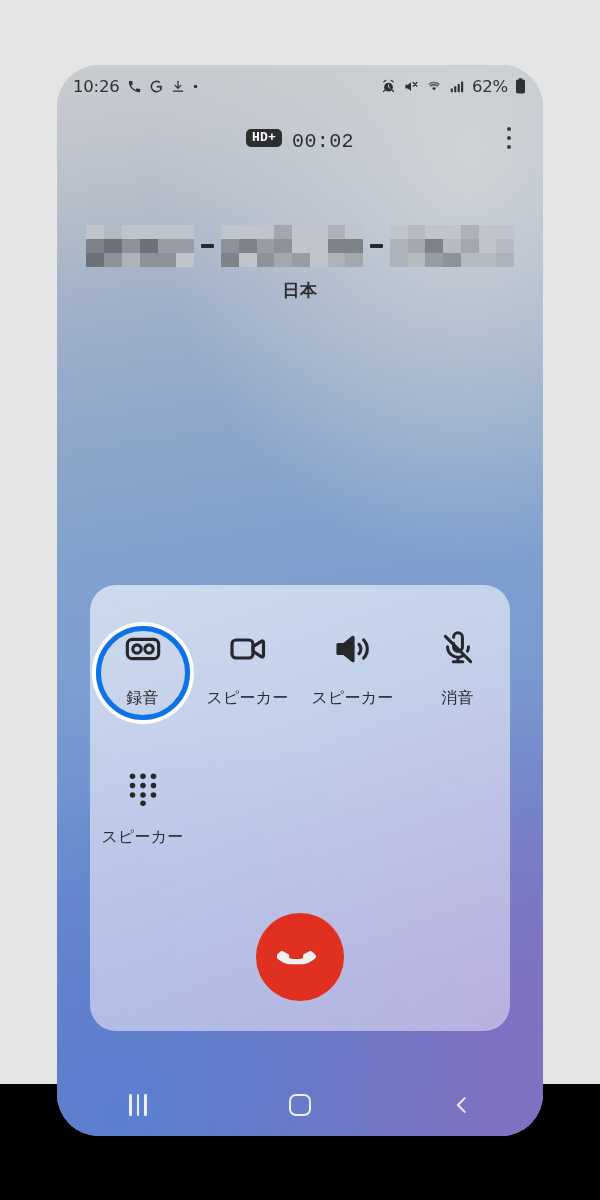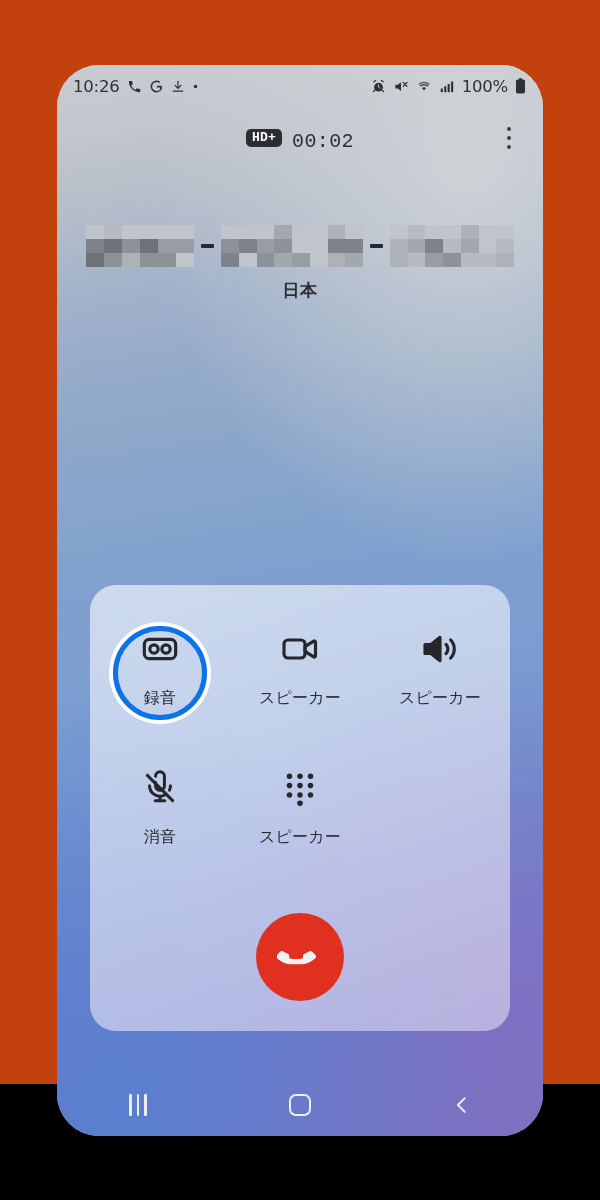--- a/index.html
+++ b/index.html
@@ -9,21 +9,21 @@
     height: 1200px;
     background: #000000;
     font-family: "DejaVu Sans", "Liberation Sans", sans-serif;
     overflow: hidden;
   }
 
   #root {
     position: relative;
     width: 600px;
     height: 1084px;
-    background: #c2410c;
+    background: #e5e5e5;
   }
 
   
   .phone-screen {
     position: absolute;
     left: 57px;
     top: 65px;
     width: 486px;
     height: 1071px;
     border-radius: 42px;
@@ -191,21 +191,21 @@
       rgba(214,210,238,0.66) 100%);
     backdrop-filter: blur(14px);
   }
 
   .btn-grid {
     position: absolute;
     left: 0;
     top: 26px;
     width: 420px;
     display: grid;
-    grid-template-columns: repeat(3, 1fr);
+    grid-template-columns: repeat(4, 1fr);
     grid-template-rows: repeat(2, 124px);
     row-gap: 15px;
   }
   .call-btn {
     position: relative;
     display: flex;
     flex-direction: column;
     align-items: center;
     justify-content: flex-start;
     padding-top: 12px;
@@ -337,21 +337,21 @@
           <path d="M12 18.5l3.2-4.1a5 5 0 0 0-6.4 0L12 18.5z"></path>
           <path d="M12 10.5c2.1 0 4 .7 5.5 2l1.6-2A11 11 0 0 0 12 7.8c-2.6 0-5 .9-6.9 2.6l1.6 2a8.3 8.3 0 0 1 5.3-1.9z" opacity="0.85"></path>
           <path d="M12 4.5c3.5 0 6.7 1.3 9.1 3.4l-1.5 1.9A11.7 11.7 0 0 0 12 6.8c-2.9 0-5.6 1-7.6 2.9L2.9 7.9A13.9 13.9 0 0 1 12 4.5z" opacity="0.7"></path>
         </svg>
         <svg class="sb-ico" width="16" height="15" viewBox="0 0 24 24" fill="#2e3033">
           <rect x="2" y="15" width="3.4" height="6" rx="0.7"></rect>
           <rect x="7.5" y="11.5" width="3.4" height="9.5" rx="0.7"></rect>
           <rect x="13" y="8" width="3.4" height="13" rx="0.7"></rect>
           <rect x="18.5" y="4" width="3.4" height="17" rx="0.7"></rect>
         </svg>
-        <span class="status-battery-text">100%</span>
+        <span class="status-battery-text">62%</span>
         <svg class="sb-ico" width="11" height="16" viewBox="0 0 14 22" fill="#2e3033">
           <rect x="4.6" y="0.4" width="4.8" height="2.2" rx="0.9"></rect>
           <rect x="0.8" y="2.2" width="12.4" height="19.2" rx="2.4"></rect>
         </svg>
       </div>
     </div>
 
     <div class="call-header">
       <div class="hd-timer">
         <span class="hd-badge">HD+</span>

